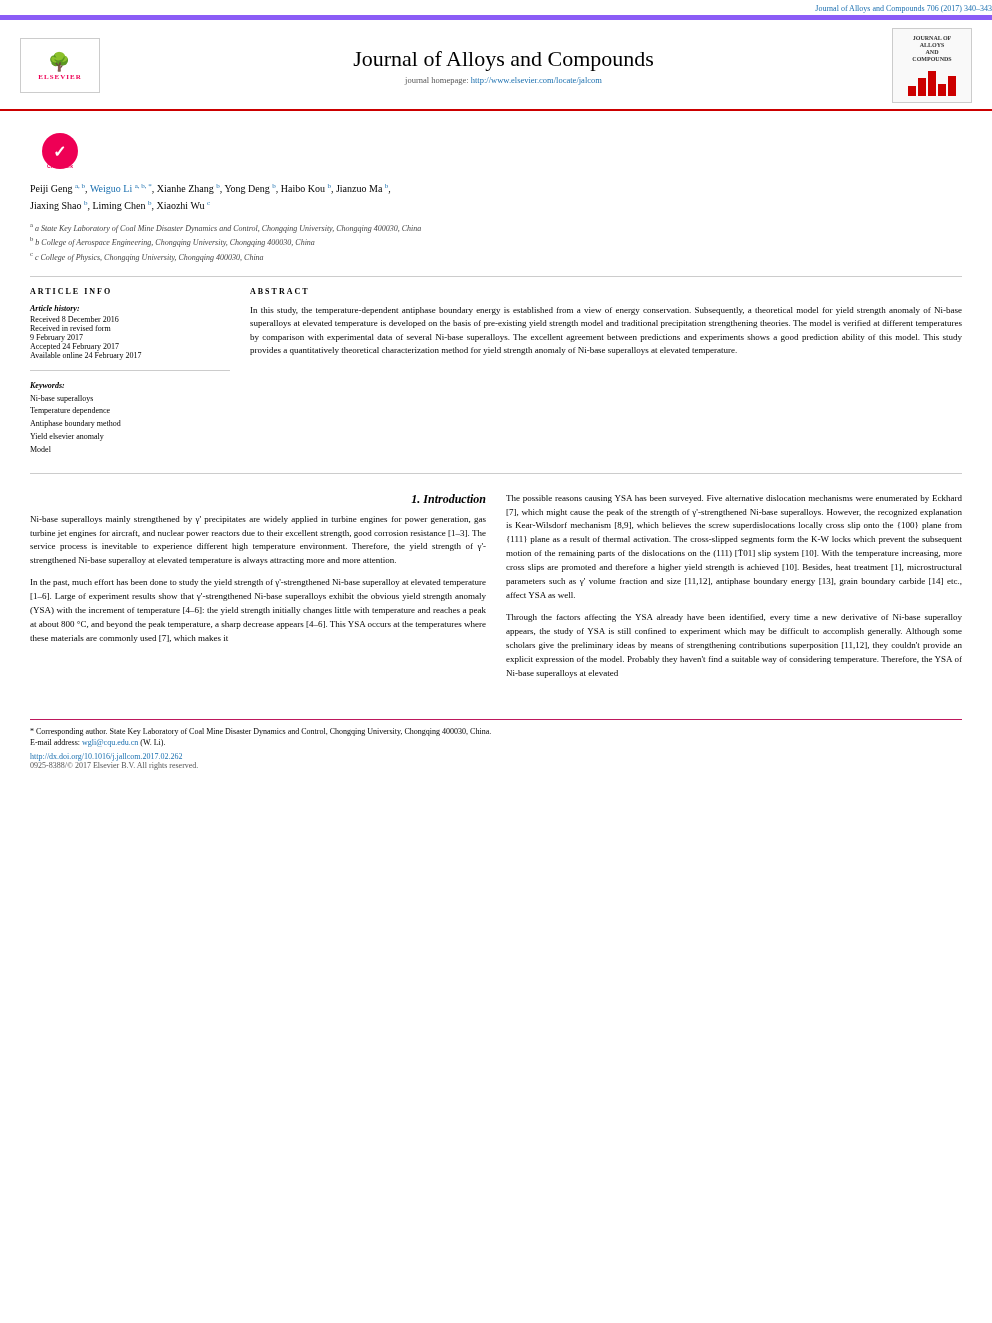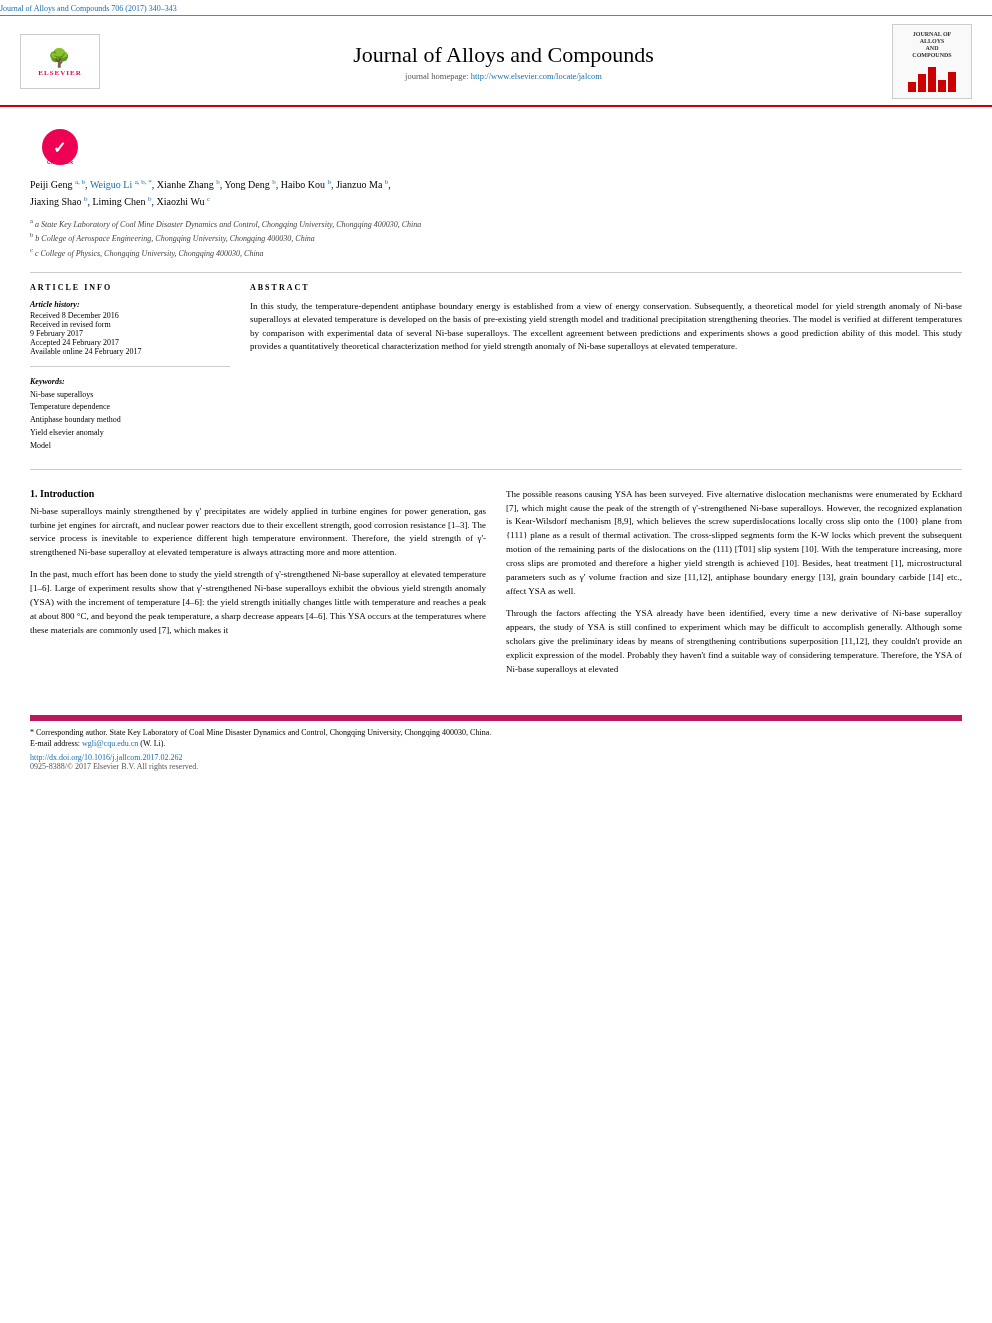--- a/index.html
+++ b/index.html
@@ -103,25 +103,25 @@
       align-items: flex-end;
       height: 30px;
       margin-top: 3px;
     }
     .jac-bar {
       width: 8px;
       background: #c00;
     }
     
     .citation-line {
-      text-align: left;
-      font-size: 8px;
-      color: #1a6faf;
-      padding: 4px 8px 2px 0;
-      border-bottom: 1px solid #8b5cf6;
+      text-align: right;
+      font-size: 8px;
+      color: #1a6faf;
+      padding: 4px 0 2px 0;
+      border-bottom: 5px solid #8b5cf6;
     }
     
     .article-body {
       padding: 18px 30px 20px 30px;
     }
     
     .article-title {
       font-size: 18px;
       font-weight: bold;
       color: #000;
@@ -245,41 +245,43 @@
     .body-two-col {
       display: flex;
       gap: 20px;
       margin-top: 18px;
     }
     .body-col {
       flex: 1;
     }
     
     .section-heading {
-      font-size: 10px;
-      font-weight: bold;
+      font-size: 12px;
+      font-weight: bold;
+      font-style: italic;
       margin-bottom: 6px;
       color: #000;
+      text-align: right;
     }
     .body-text {
       font-size: 9px;
       line-height: 1.55;
       color: #000;
       text-align: justify;
       margin-bottom: 8px;
     }
     
     .article-footer {
       margin-top: 10px;
       padding: 0 30px 10px 30px;
       font-size: 8px;
       color: #444;
     }
     .footer-note {
-      border-top: 6px solid #be185d;
+      border-top: 1px solid #be185d;
       padding-top: 6px;
       font-size: 8px;
       color: #000;
       line-height: 1.4;
       margin-bottom: 4px;
     }
     .footer-doi {
       color: #1a6faf;
       font-size: 8px;
     }

